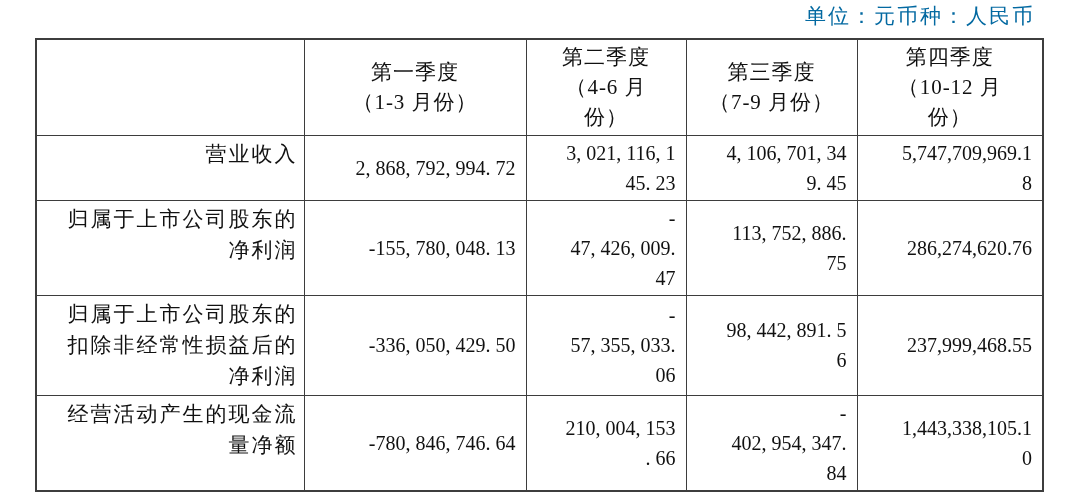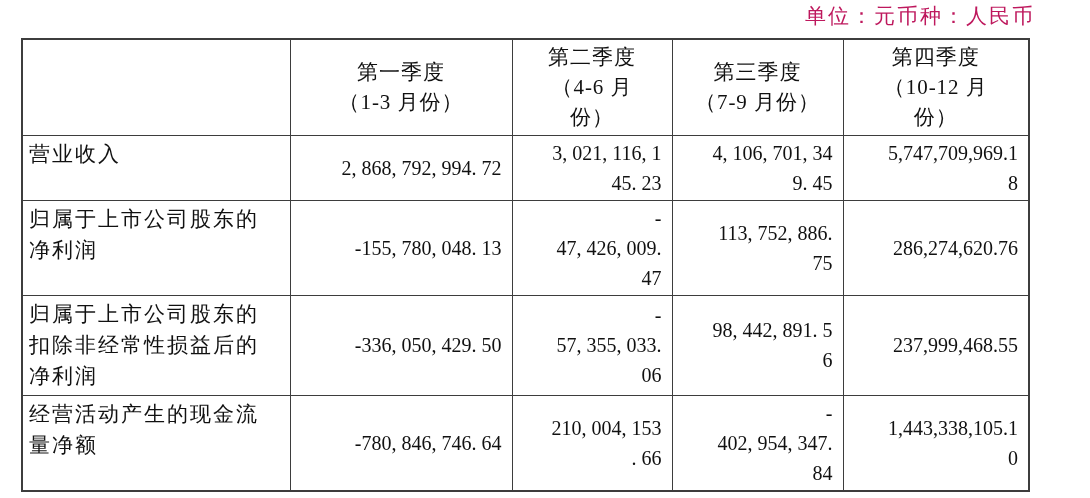--- a/index.html
+++ b/index.html
@@ -16,25 +16,25 @@
     color: #111111;
     overflow: hidden;
   }
   .unit-note {
     position: absolute;
     top: 2px;
     right: 55px;
     font-size: 21px;
     letter-spacing: 2px;
     white-space: nowrap;
-    color: #be185d;
+    color: #0369a1;
   }
   table.fin-table {
     position: absolute;
-    left: 21px;
+    left: 35px;
     top: 38px;
     width: 1007px;
     border-collapse: collapse;
     table-layout: fixed;
     border: 2px solid #3d3d3d;
   }
   table.fin-table th,
   table.fin-table td {
     border: 1px solid #3d3d3d;
     white-space: pre-line;
@@ -51,21 +51,21 @@
     line-height: 30px;
     letter-spacing: 1px;
     text-align: center;
     vertical-align: middle;
     padding: 2px 4px;
   }
   td.row-label {
     font-size: 21px;
     line-height: 31px;
     letter-spacing: 2px;
-    text-align: left;
+    text-align: right;
     vertical-align: top;
     padding: 3px 6px;
   }
   td.num {
     font-size: 20px;
     line-height: 30px;
     text-align: right;
     vertical-align: middle;
     padding: 2px 10px 2px 4px;
   }

